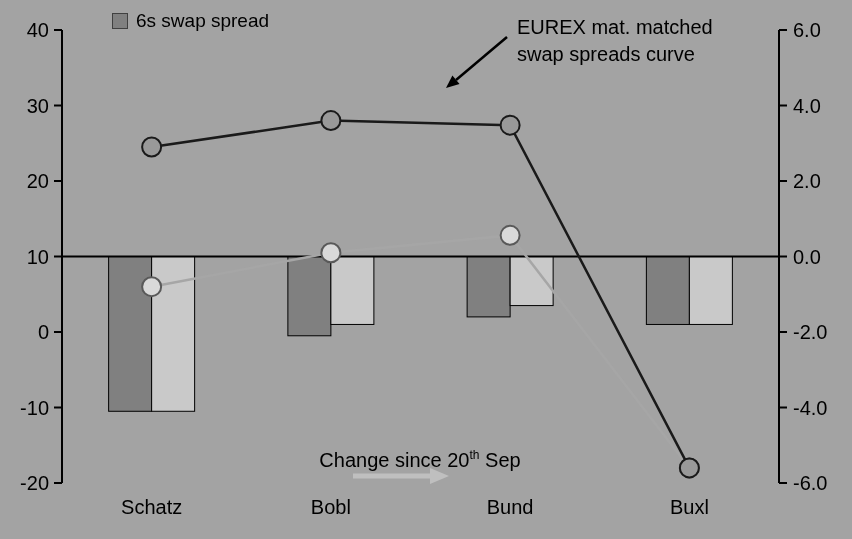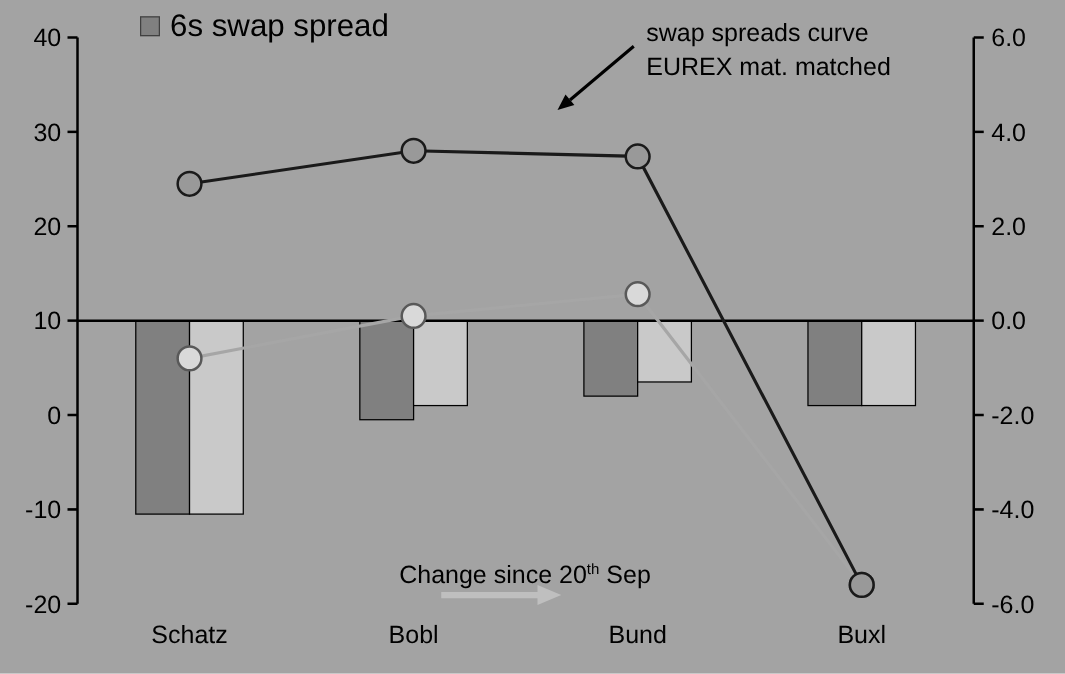--- a/index.html
+++ b/index.html
@@ -1,21 +1,21 @@
 <!DOCTYPE html>
 <html><head>
 <meta charset="utf-8">
 <style>
   html,body{margin:0;padding:0;background:#fff;}
   .chart-wrap{position:relative;width:852px;height:539px;background:#a3a3a3;
     font-family:"Liberation Sans",sans-serif;color:#000;overflow:hidden;}
   #chart-svg{position:absolute;left:0;top:0;}
   .axis-label{font-size:20px;fill:#000;font-family:"Liberation Sans",sans-serif;}
   .legend{position:absolute;left:112px;top:10px;display:flex;flex-direction:column;gap:8px;}
-  .legend-item{display:flex;align-items:center;font-size:25px;line-height:22px;justify-content:space-between;}
+  .legend-item{display:flex;align-items:center;font-size:19px;line-height:22px;justify-content:space-between;}
   .swatch{width:14px;height:14px;border:1px solid #404040;margin-right:8px;display:inline-block;flex:0 0 auto;}
   .anno-curve{position:absolute;left:517px;top:14px;font-size:20px;line-height:27px;}
   .anno-change{position:absolute;left:285px;top:448px;width:270px;text-align:center;font-size:20px;}
   .anno-change sup{font-size:60%;}
 </style>
 </head>
 <body>
 
 <div class="chart-wrap">
 
@@ -84,21 +84,21 @@
     </svg>
 
   <div class="legend">
     <div class="legend-item">
       <span class="swatch" style="background: rgb(128, 128, 128);"></span>
       <span>6s swap spread</span>
     </div>
   </div>
 
   <div class="anno-curve">
+    <div>EUREX mat. matched</div>
     <div>swap spreads curve</div>
-    <div>EUREX mat. matched</div>
   </div>
 
   <div class="anno-change">
     <span>Change since 20</span><sup>th</sup><span> Sep</span>
   </div>
 
 </div>
 
 </body></html>

